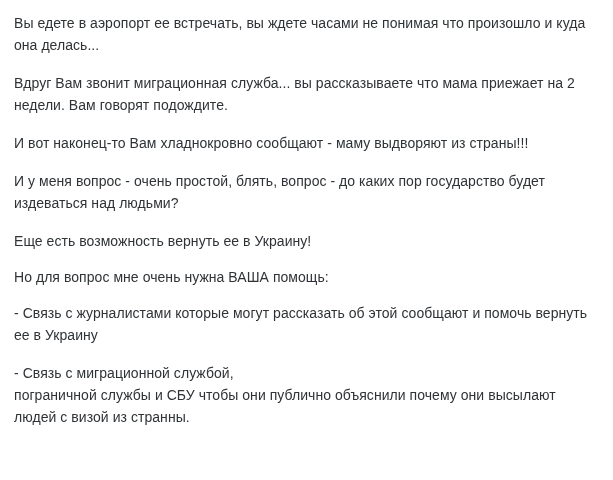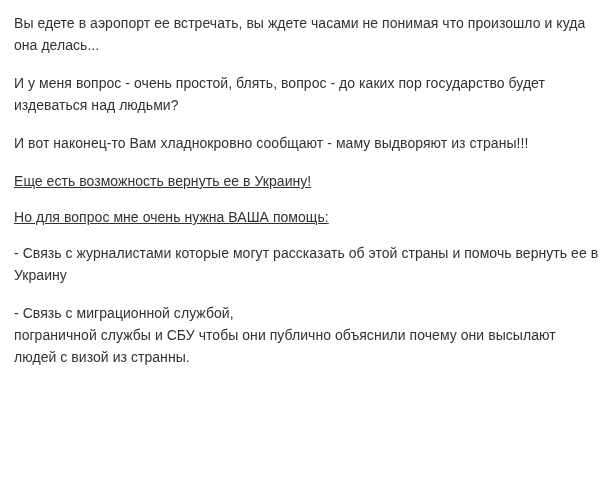--- a/index.html
+++ b/index.html
@@ -23,31 +23,31 @@
   .para {
     font-size: 14px;
     line-height: 22px;
     margin: 0 0 16px 0;
     color: #2f3336;
     letter-spacing: 0.05px;
     white-space: pre-wrap;
   }
   .para.tight {
     margin-bottom: 14px;
-    text-decoration: underline;
   }
   .para.last {
     margin-bottom: 0;
   }
 </style>
 </head>
 <body>
 
 <div class="post">
   <p class="para">Вы едете в аэропорт ее встречать, вы ждете часами не понимая что произошло и куда она делась...</p>
+  <p class="para">Вдруг Вам звонит миграционная служба... вы рассказываете что мама приежает на 2 недели. Вам говорят подождите.</p>
+  <p class="para">И вот наконец-то Вам хладнокровно сообщают - маму выдворяют из страны!!!</p>
   <p class="para">И у меня вопрос - очень простой, блять, вопрос - до каких пор государство будет издеваться над людьми?</p>
-  <p class="para">И вот наконец-то Вам хладнокровно сообщают - маму выдворяют из страны!!!</p>
   <p class="para tight">Еще есть возможность вернуть ее в Украину!</p>
   <p class="para tight">Но для вопрос мне очень нужна ВАША помощь:</p>
-  <p class="para">- Связь с журналистами которые могут рассказать об этой страны и помочь вернуть ее в Украину</p>
+  <p class="para">- Связь с журналистами которые могут рассказать об этой сообщают и помочь вернуть ее в Украину</p>
   <p class="para last">- Связь с миграционной службой,
 пограничной службы и СБУ чтобы они публично объяснили почему они высылают людей с визой из странны.</p>
 </div>
 
 </body></html>

